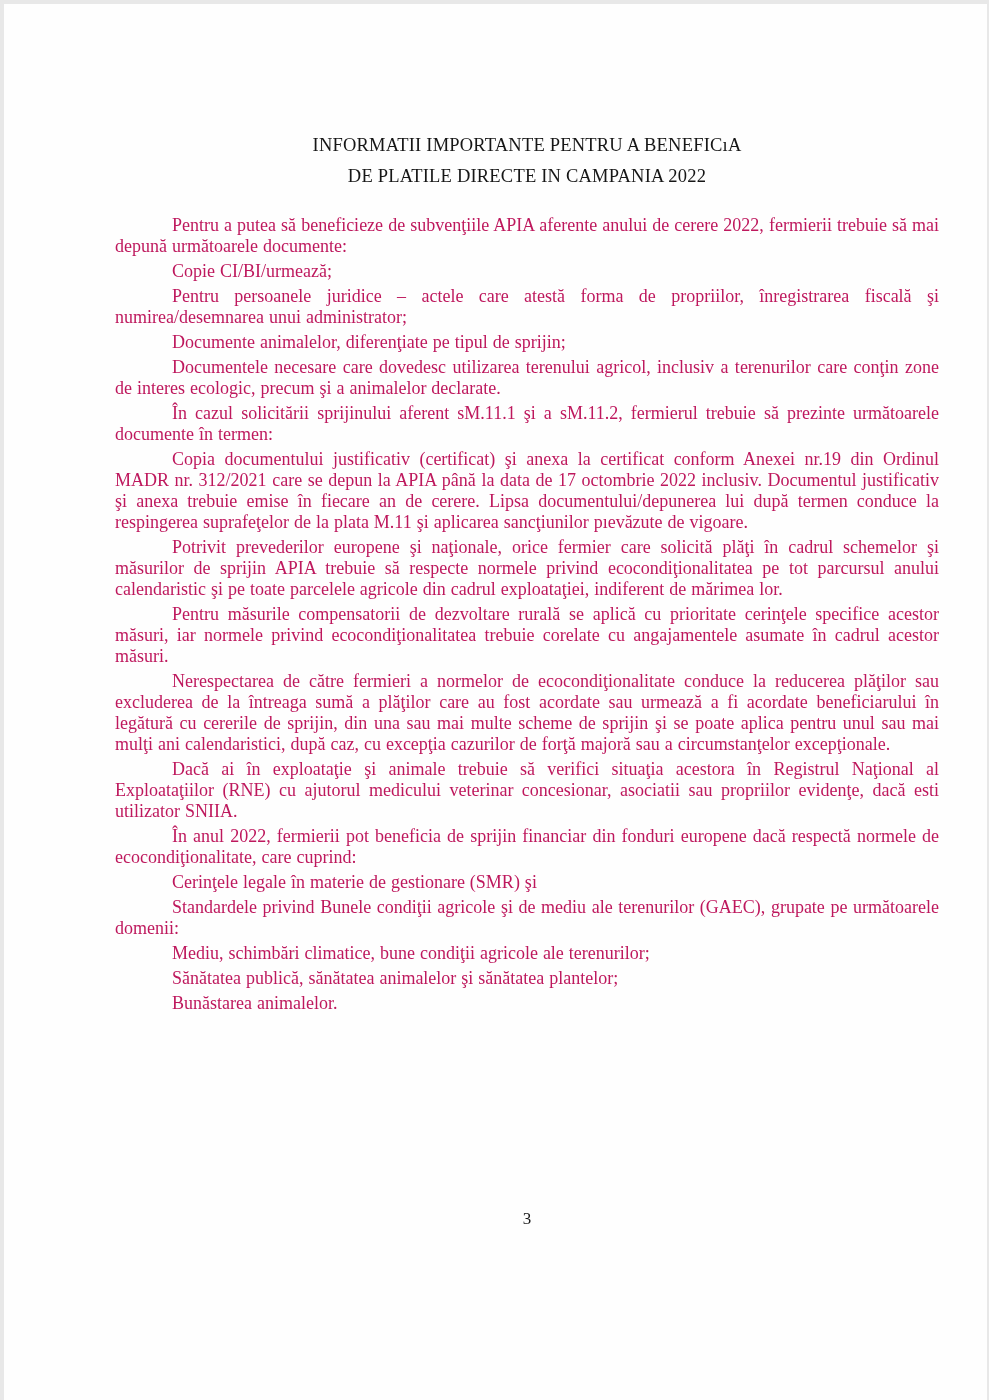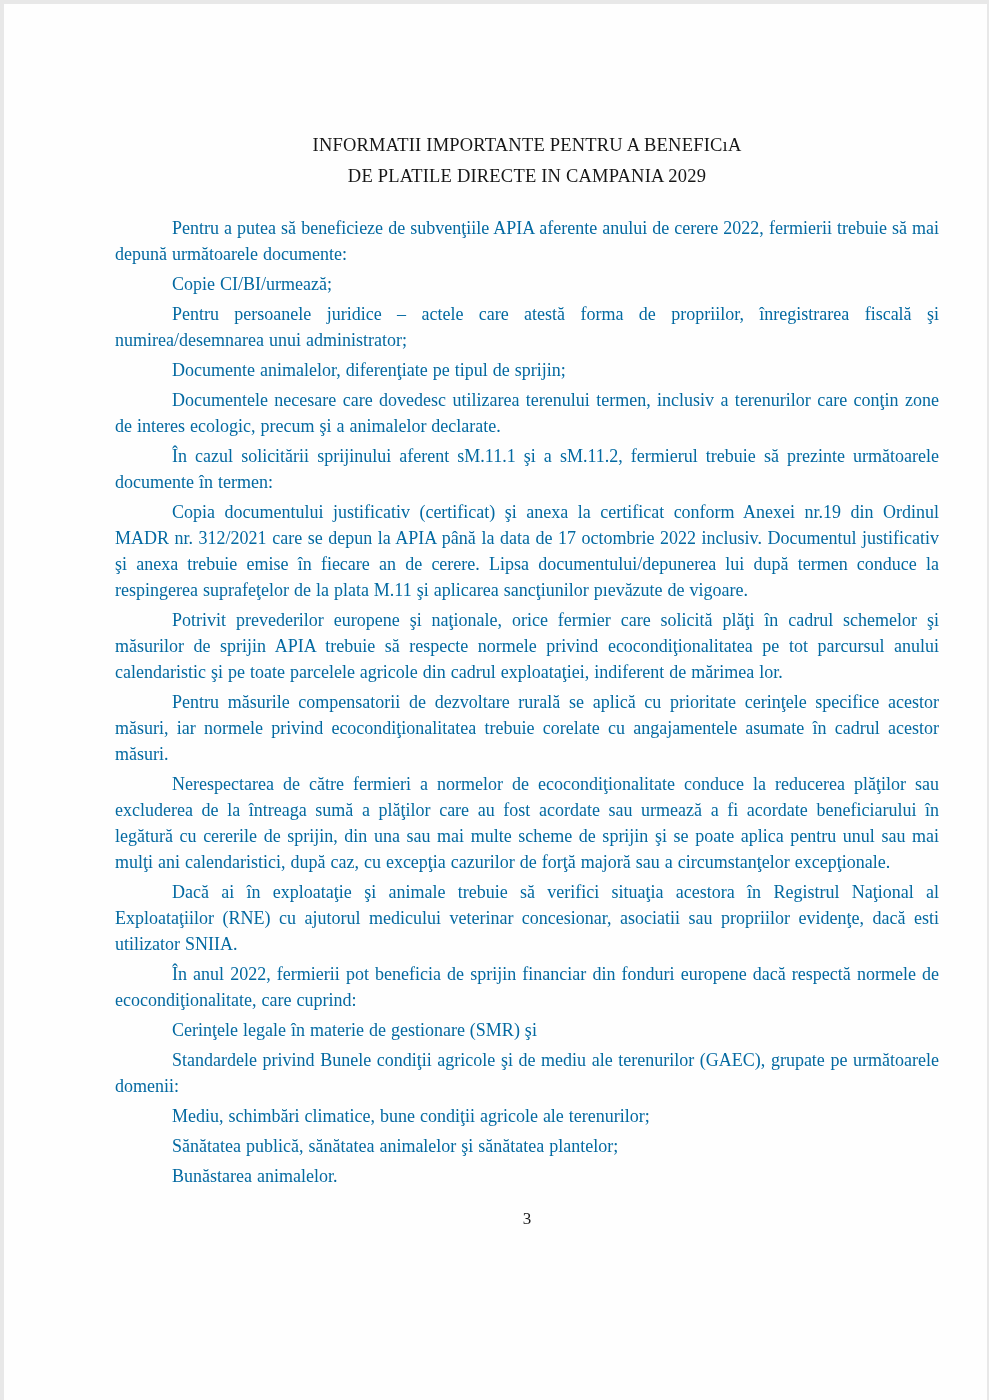--- a/index.html
+++ b/index.html
@@ -30,54 +30,54 @@
     text-align: center;
     font-size: 18.5px;
     line-height: 27px;
     letter-spacing: 0.2px;
     color: #161616;
     margin-bottom: 17px;
   }
 
   .body-text p {
     font-size: 18px;
-    line-height: 26px;
+    line-height: 21px;
     text-align: justify;
     text-indent: 57px;
     word-spacing: 0.5px;
-    color: #0369a1;
+    color: #be185d;
   }
 
   .page-number {
     position: absolute;
     top: 1203px;
     left: 105px;
     width: 836px;
     text-align: center;
     font-size: 17px;
     color: #1b1b1b;
   }
 </style>
 </head>
 <body>
 
 <div class="page">
   <div class="content">
 
     <div class="doc-title">
       <div>INFORMATII IMPORTANTE PENTRU A BENEFICıA</div>
-      <div>DE PLATILE DIRECTE IN CAMPANIA 2029</div>
+      <div>DE PLATILE DIRECTE IN CAMPANIA 2022</div>
     </div>
 
     <div class="body-text">
       <p>Pentru a putea să beneficieze de subvenţiile APIA aferente anului de cerere 2022, fermierii trebuie să mai depună următoarele documente:</p>
       <p>Copie CI/BI/urmează;</p>
       <p>Pentru persoanele juridice – actele care atestă forma de propriilor, înregistrarea fiscală şi numirea/desemnarea unui administrator;</p>
       <p>Documente animalelor, diferenţiate pe tipul de sprijin;</p>
-      <p>Documentele necesare care dovedesc utilizarea terenului termen, inclusiv a terenurilor care conţin zone de interes ecologic, precum şi a animalelor declarate.</p>
+      <p>Documentele necesare care dovedesc utilizarea terenului agricol, inclusiv a terenurilor care conţin zone de interes ecologic, precum şi a animalelor declarate.</p>
       <p>În cazul solicitării sprijinului aferent sM.11.1 şi a sM.11.2, fermierul trebuie să prezinte următoarele documente în termen:</p>
       <p>Copia documentului justificativ (certificat) şi anexa la certificat conform Anexei nr.19 din Ordinul MADR nr. 312/2021 care se depun la APIA până la data de 17 octombrie 2022 inclusiv. Documentul justificativ şi anexa trebuie emise în fiecare an de cerere. Lipsa documentului/depunerea lui după termen conduce la respingerea suprafeţelor de la plata M.11 şi aplicarea sancţiunilor pıevăzute de vigoare.</p>
       <p>Potrivit prevederilor europene şi naţionale, orice fermier care solicită plăţi în cadrul schemelor şi măsurilor de sprijin APIA trebuie să respecte normele privind ecocondiţionalitatea pe tot parcursul anului calendaristic şi pe toate parcelele agricole din cadrul exploataţiei, indiferent de mărimea lor.</p>
       <p>Pentru măsurile compensatorii de dezvoltare rurală se aplică cu prioritate cerinţele specifice acestor măsuri, iar normele privind ecocondiţionalitatea trebuie corelate cu angajamentele asumate în cadrul acestor măsuri.</p>
       <p>Nerespectarea de către fermieri a normelor de ecocondiţionalitate conduce la reducerea plăţilor sau excluderea de la întreaga sumă a plăţilor care au fost acordate sau urmează a fi acordate beneficiarului în legătură cu cererile de sprijin, din una sau mai multe scheme de sprijin şi se poate aplica pentru unul sau mai mulţi ani calendaristici, după caz, cu excepţia cazurilor de forţă majoră sau a circumstanţelor excepţionale.</p>
       <p>Dacă ai în exploataţie şi animale trebuie să verifici situaţia acestora în Registrul Naţional al Exploataţiilor (RNE) cu ajutorul medicului veterinar concesionar, asociatii sau propriilor evidenţe, dacă esti utilizator SNIIA.</p>
       <p>În anul 2022, fermierii pot beneficia de sprijin financiar din fonduri europene dacă respectă normele de ecocondiţionalitate, care cuprind:</p>
       <p>Cerinţele legale în materie de gestionare (SMR) şi</p>
       <p>Standardele privind Bunele condiţii agricole şi de mediu ale terenurilor (GAEC), grupate pe următoarele domenii:</p>
       <p>Mediu, schimbări climatice, bune condiţii agricole ale terenurilor;</p>

